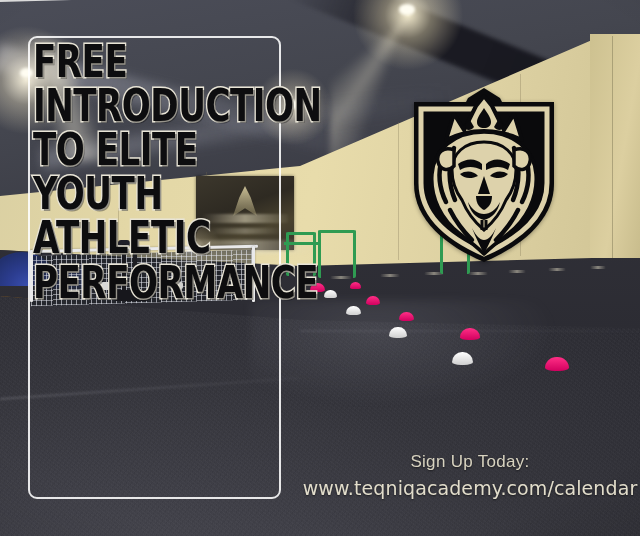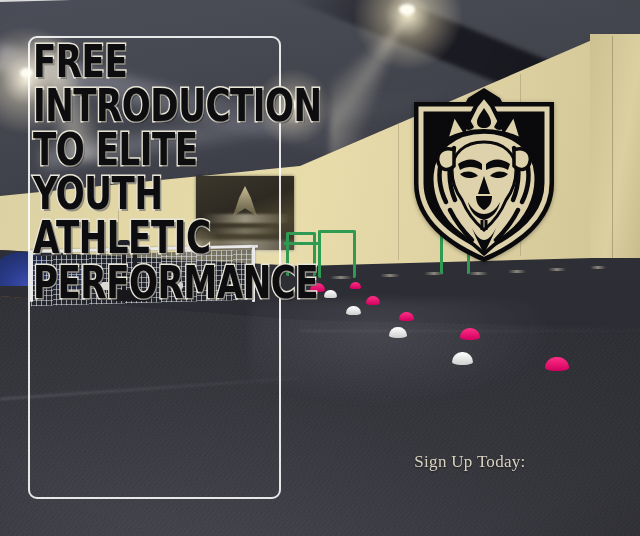--- a/index.html
+++ b/index.html
@@ -247,21 +247,21 @@
     transform:scaleX(.94);transform-origin:left center;
     margin-bottom:13px;
     text-shadow:1px 1px 2px rgba(0,0,0,.75), 0 0 1px rgba(0,0,0,.6);
     white-space:nowrap;
   }
 
   .cta{
     position:absolute;left:300px;top:452px;width:340px;text-align:center;
   }
   .cta-line1{
-    font-family:Liberation Serif, serif;
+    font-family:Liberation Sans, sans-serif;
     font-size:17px;color:#d8d3c0;letter-spacing:.3px;
     text-shadow:0 1px 2px rgba(0,0,0,.55);
     margin-bottom:5px;
   }
   .cta-line2{
     font-family:"DejaVu Sans","Liberation Sans",sans-serif;
     font-size:19px;color:#e2ddcb;letter-spacing:.1px;
     text-shadow:0 1px 2px rgba(0,0,0,.55);
   }
 
@@ -438,15 +438,16 @@
     <span class="hl sm">INTRODUCTION</span>
     <span class="hl">TO ELITE</span>
     <span class="hl">YOUTH</span>
     <span class="hl">ATHLETIC</span>
     <span class="hl sm">PERFORMANCE</span>
   </div>
 
 
   <div class="cta">
     <div class="cta-line1">Sign Up Today:</div>
+    <div class="cta-line2">www.teqniqacademy.com/calendar</div>
   </div>
 
 </div>
 
 </body></html>

